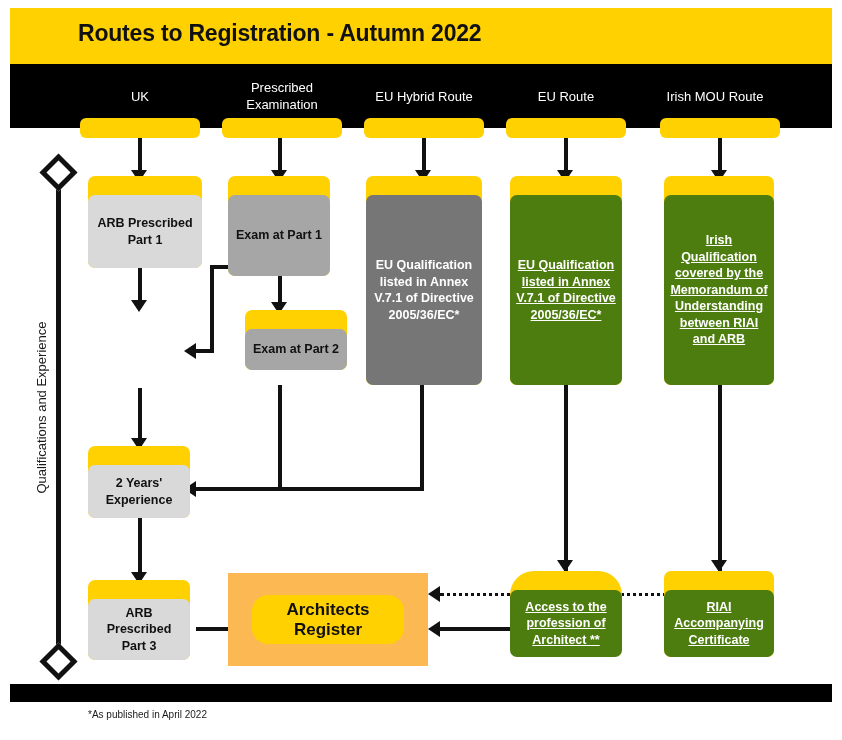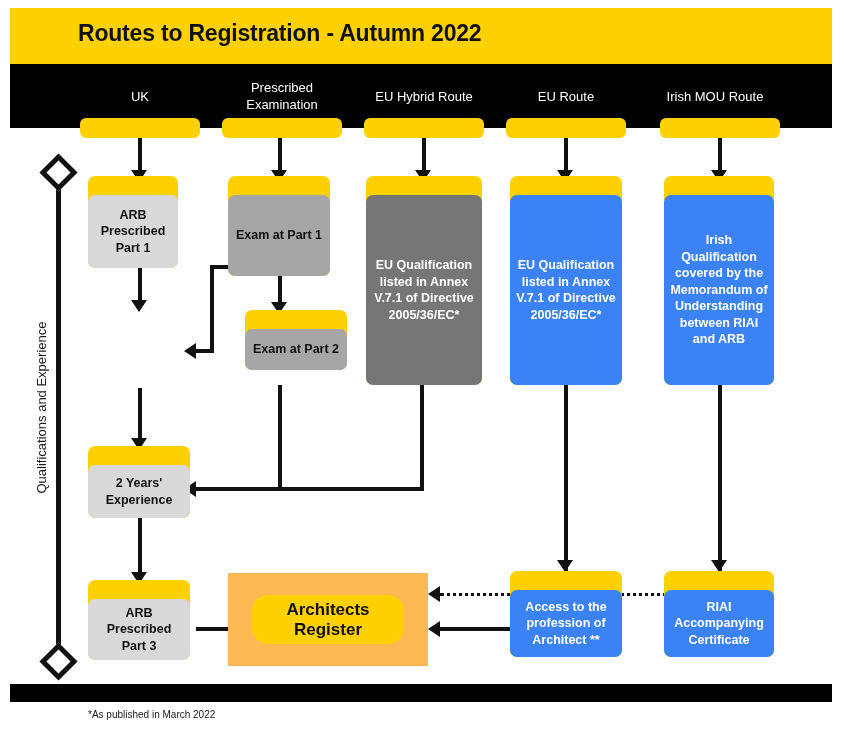--- a/index.html
+++ b/index.html
@@ -122,21 +122,21 @@
     text-align: center;
     padding: 2px 6px;
     box-sizing: border-box;
     font-weight: bold;
     font-size: 12.5px;
     line-height: 16.5px;
   }
   .node.light .body { background: #D9D9D9; color: #111111; }
   .node.mid   .body { background: #A6A6A6; color: #111111; }
   .node.grey  .body { background: #767676; color: #ffffff; }
-  .node.dark  .body { background: #3b82f6; color: #ffffff; }
+  .node.dark  .body { background: #4d7c0f; color: #ffffff; text-decoration: underline; }
 
   
   .register-outer {
     position: absolute;
     background: #FCB953;
   }
   .register-inner {
     position: absolute;
     background: #FFD100;
     display: flex;
@@ -269,21 +269,21 @@
 
   <div class="ln h" style="left:196px; top:627px; width:44px;"></div>
   <div class="arrow-r" style="left:236px; top:621px;"></div>
 
   <div class="ln h" style="left:440px; top:627px; width:74px;"></div>
   <div class="arrow-l" style="left:428px; top:621px;"></div>
 
   <div class="dotted" style="left:440px; top:593px; width:282px;"></div>
   <div class="arrow-l" style="left:428px; top:586px;"></div>
 
-  <div class="node light" style="left:88px; top:176px; width:90px; height:92px;">
+  <div class="node light" style="left:88px; top:176px; width:114px; height:92px;">
     <div class="body">ARB Prescribed Part 1</div>
   </div>
 
 
   <div class="node light" style="left:88px; top:446px; width:102px; height:72px;">
     <div class="body">2 Years' Experience</div>
   </div>
 
   <div class="node light" style="left:88px; top:580px; width:102px; height:80px;">
     <div class="body">ARB Prescribed Part 3</div>
@@ -298,35 +298,35 @@
   </div>
 
   <div class="node grey" style="left:366px; top:176px; width:116px; height:209px;">
     <div class="body">EU Qualification listed in Annex V.7.1 of Directive 2005/36/EC*</div>
   </div>
 
   <div class="node dark" style="left:510px; top:176px; width:112px; height:209px;">
     <div class="body">EU Qualification listed in Annex V.7.1 of Directive 2005/36/EC*</div>
   </div>
 
-  <div class="node dark" style="left:510px; top:571px; width:112px; height:86px;">
+  <div class="node dark" style="left:510px; top:571px; width:112px; height:86px;border-radius:24px;">
     <div class="body">Access to the profession of Architect **</div>
   </div>
 
   <div class="node dark" style="left:664px; top:176px; width:110px; height:209px;">
     <div class="body">Irish Qualification covered by the Memorandum of Understanding between RIAI and ARB</div>
   </div>
 
   <div class="node dark" style="left:664px; top:571px; width:110px; height:86px;">
     <div class="body">RIAI Accompanying Certificate</div>
   </div>
 
   <div class="register-outer" style="left:228px; top:573px; width:200px; height:93px;">
     <div class="register-inner" style="position:absolute; left:24px; top:22px; width:152px; height:49px;">Architects Register</div>
   </div>
 
   <div class="bottom-bar"></div>
 
   <div class="footnotes">
-    <div>*As published in March 2022</div>
+    <div>*As published in April 2022</div>
   </div>
 
 </div>
 
 </body></html>

